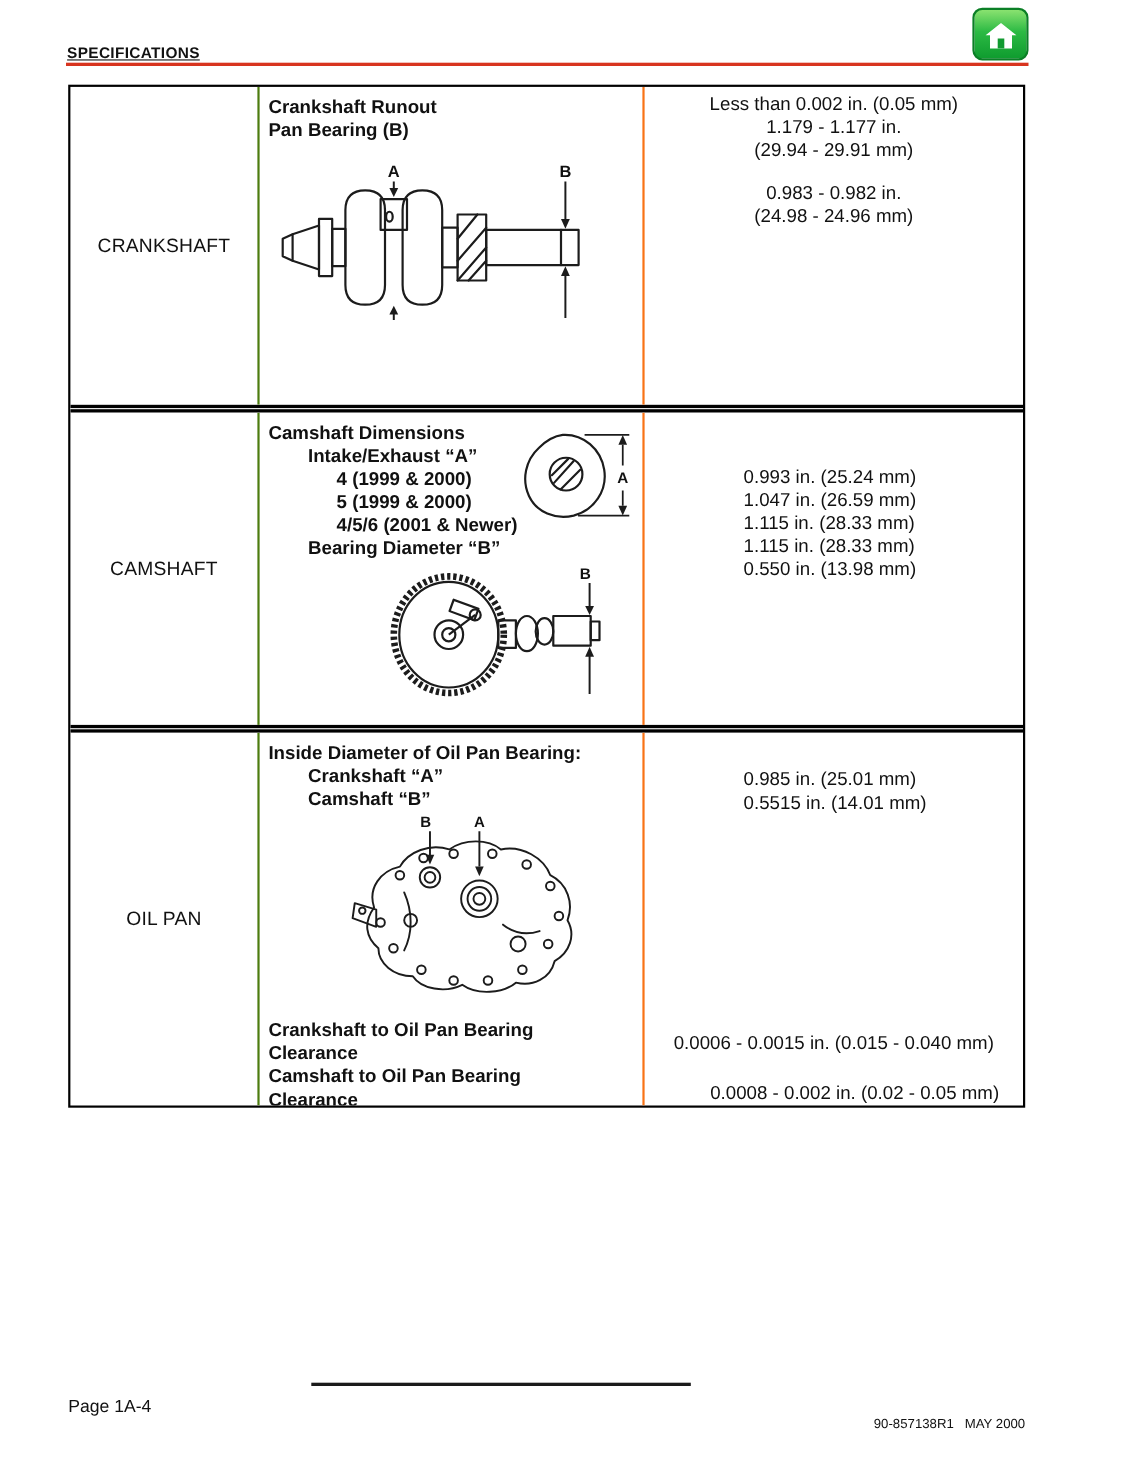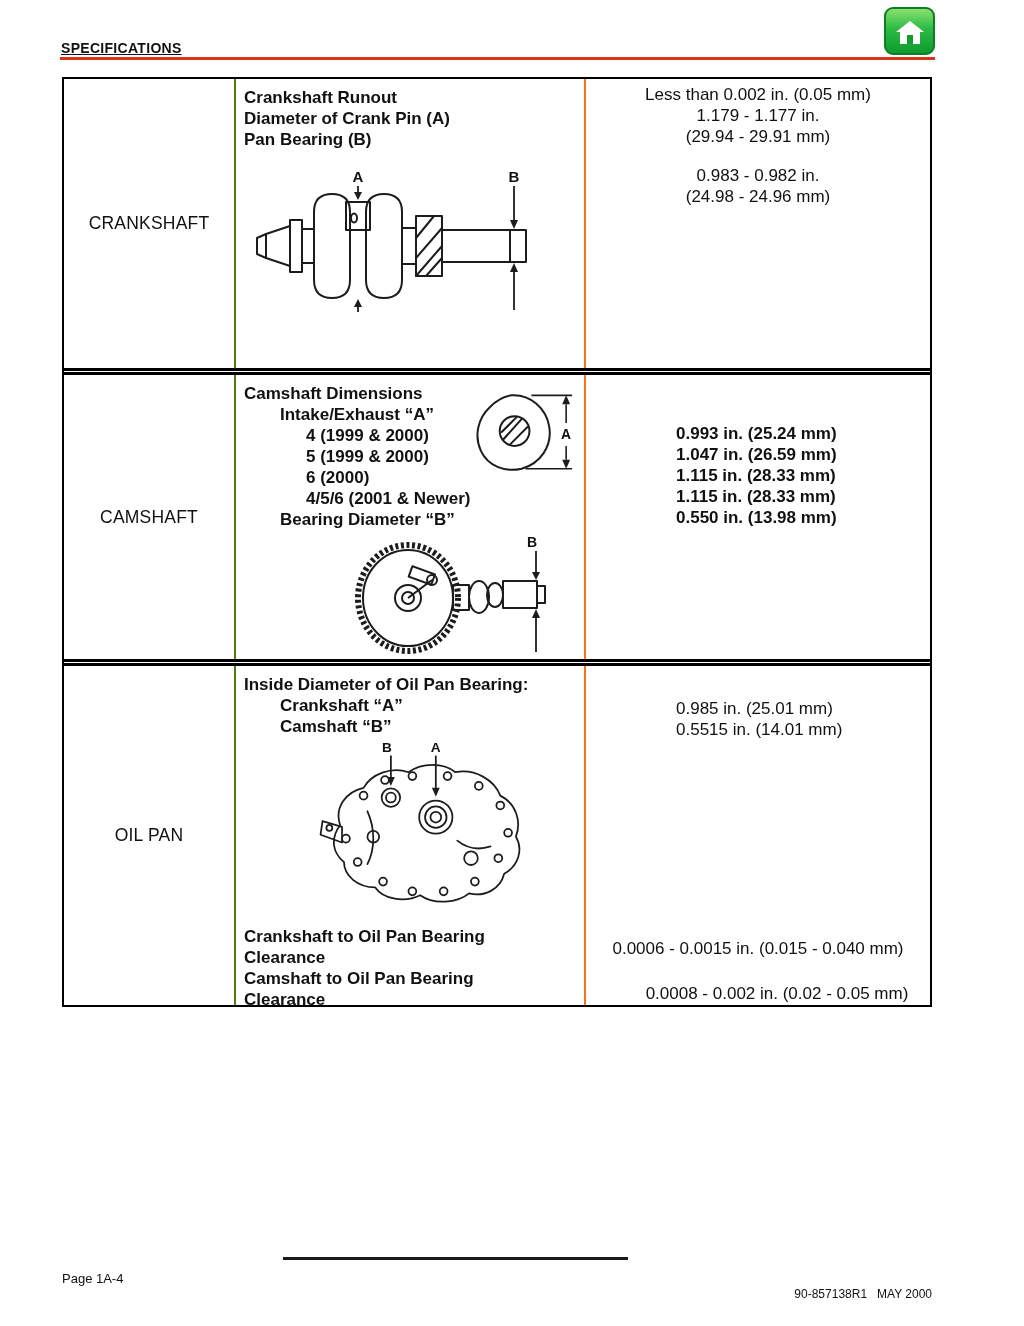--- a/index.html
+++ b/index.html
@@ -31,36 +31,36 @@
   .c2 { border-right:2px solid #f97316; padding:8px 6px 0 8px; }
   .b { font-weight:bold; font-size:17px; line-height:21px; white-space:nowrap; }
   .v { font-size:17px; line-height:21px; white-space:nowrap; }
   .ind1 { margin-left:36px; }
   .ind2 { margin-left:62px; }
   .mt22 { margin-top:22px; }
   .mt18 { margin-top:18px; }
   .mt24 { margin-top:24px;margin-left:38px; }
 
   .r1vals { padding-top:5px; text-align:center; }
-  .r2vals { padding:48px 0 0 90px;font-weight:bold; }
+  .r2vals { padding:48px 0 0 90px; }
 
   .crank-svg { display:block; margin:16px 0 0 10px; width:300px; height:150px; }
   .lobe-svg  { position:absolute; right:2px; top:14px; width:114px; height:92px; }
   .gear-svg  { display:block; margin:4px 0 0 104px; width:210px; height:122px; }
   .pan-svg   { display:block; margin:2px 0 0 68px; width:232px; height:168px; }
 
   .clearance-block { position:absolute; left:8px; top:260px; width:300px; }
   .top-vals { position:absolute; left:90px; top:32px; }
   .bot-vals { position:absolute; left:0; right:0; top:272px; text-align:center; }
 
   svg text { font-family:"Liberation Sans", sans-serif; }
 
   
   .footer-rule { position:absolute; left:283px; top:1257px; width:345px; height:3px; background:#1a1a1a; }
-  .footer-left  { position:absolute; left:62px;  top:1271px; font-size:13px; }
+  .footer-left  { position:absolute; left:62px;  top:1271px; font-size:16px; }
   .footer-right { position:absolute; right:92px; top:1287px; font-size:12px; white-space:pre; }
 </style>
 </head>
 <body>
 
 <div class="page">
 
   <span class="header-title">SPECIFICATIONS</span>
   <div class="red-rule"></div>
 
@@ -71,21 +71,20 @@
     </svg>
   </div>
 
   <div class="spec-table">
 
     <div class="trow r1">
       <div class="c c1">CRANKSHAFT</div>
 
       <div class="c c2">
         <div class="b">Crankshaft Runout</div>
-        <div class="b">Diameter of Crank Pin (A)</div>
         <div class="b">Pan Bearing (B)</div>
 
         <svg class="crank-svg" viewBox="0 0 300 150">
           <g fill="none" stroke="#1c1c1c" stroke-width="2" stroke-linejoin="round" stroke-linecap="round">
             <path d="M3 72 L12 68 L36 60 L36 100 L12 92 L3 88 Z"></path>
             <line x1="12" y1="68" x2="12" y2="92"></line>
             <rect x="36" y="54" width="12" height="52"></rect>
             <rect x="48" y="63" width="12" height="34"></rect>
             <path d="M60 46 Q60 28 78 28 Q96 28 96 46 L96 114 Q96 132 78 132 Q60 132 60 114 Z"></path>
             <rect x="92" y="36" width="24" height="28"></rect>
@@ -131,21 +130,20 @@
     <div class="sep"></div>
 
     <div class="trow r2">
       <div class="c c1">CAMSHAFT</div>
 
       <div class="c c2">
         <div class="b">Camshaft Dimensions</div>
         <div class="b ind1">Intake/Exhaust “A”</div>
         <div class="b ind2">4 (1999 &amp; 2000)</div>
         <div class="b ind2">5 (1999 &amp; 2000)</div>
-        <div class="b ind2">6 (2000)</div>
         <div class="b ind2">4/5/6 (2001 &amp; Newer)</div>
         <div class="b ind1">Bearing Diameter “B”</div>
 
         <svg class="lobe-svg" viewBox="0 0 115 92">
           <g fill="none" stroke="#1c1c1c" stroke-width="2" stroke-linejoin="round" stroke-linecap="round">
             <path d="M44 6 C63 5 79 19 82 38 C85 57 73 75 54 80 C37 84 20 77 13 62 C6 47 10 29 22 18 C28 12 36 7 44 6 Z"></path>
             <circle cx="47" cy="42" r="15"></circle>
             <line x1="36" y1="50" x2="54" y2="30"></line>
             <line x1="34" y1="43" x2="49" y2="28"></line>
             <line x1="42" y1="56" x2="60" y2="38"></line>

